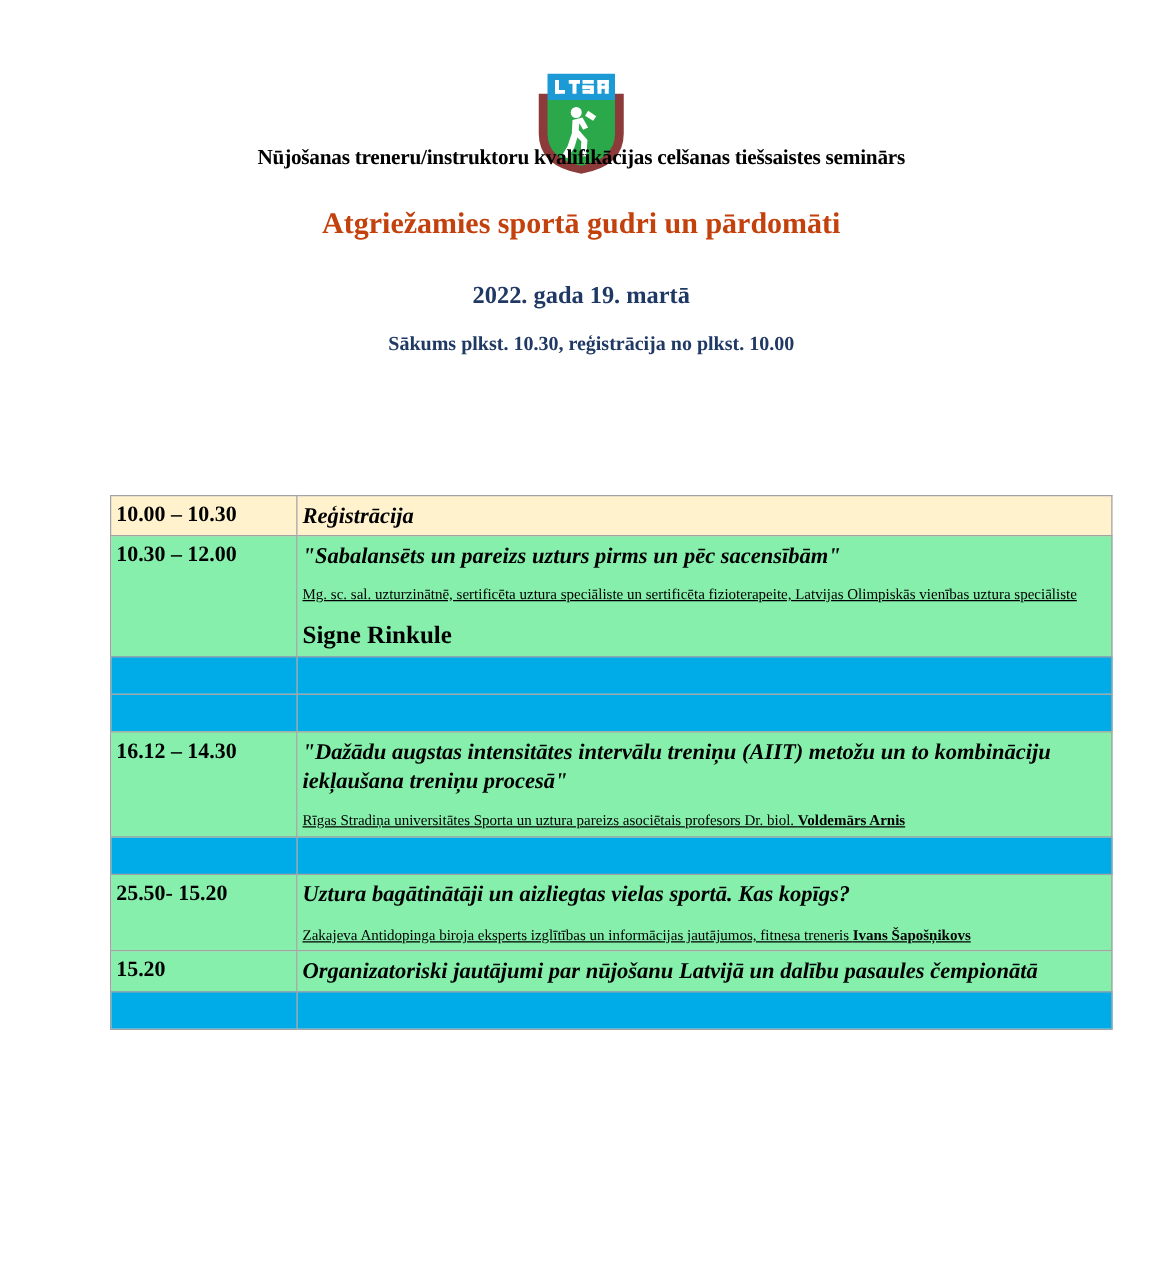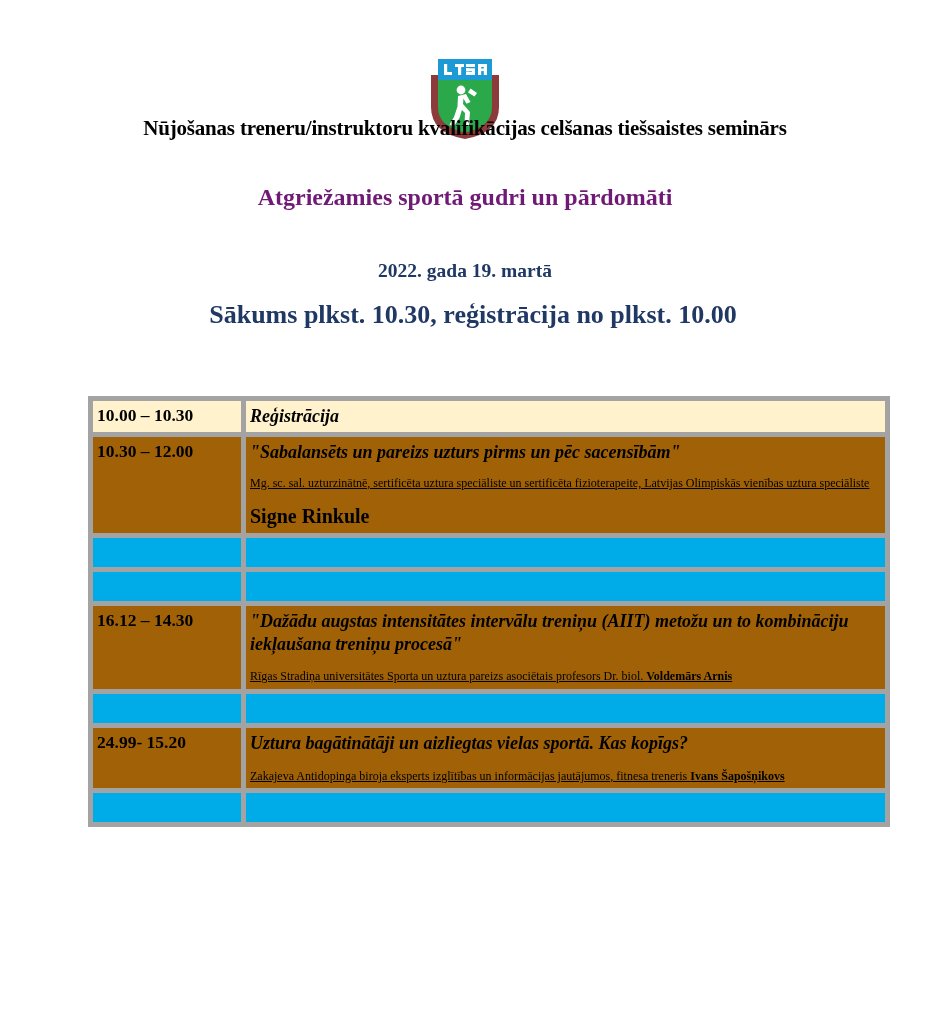--- a/index.html
+++ b/index.html
@@ -25,83 +25,83 @@
     height: 92px;
     box-sizing: border-box;
   }
   .logo-svg { display: block; }
 
   
   .heading-block {
     text-align: center;
   }
   .title-main {
-    font-size: 21px;
+    font-size: 17px;
     font-weight: bold;
     letter-spacing: -0.2px;
     margin-top: 24px;
     line-height: 1.2;
     color: #000000;
   }
   .title-sub {
     font-size: 24px;
     font-weight: bold;
-    margin-top: 42px;
-    line-height: 1.2;
-    color: #701a75;
+    margin-top: 29px;
+    line-height: 1.2;
+    color: #c2410c;
   }
   .date-line {
     font-size: 19.5px;
     font-weight: bold;
-    margin-top: 47px;
+    margin-top: 31px;
     color: #1f3864;
     line-height: 1.2;
   }
   .time-line {
-    font-size: 26px;
+    font-size: 16px;
     font-weight: bold;
     margin-top: 17px;
     color: #1f3864;
     line-height: 1.2;
     padding-left: 16px;
   }
 
   
   .table-wrap {
     position: absolute;
     left: 88px;
     top: 396px;
     width: 802px;
   }
   table.schedule {
     border-collapse: collapse;
     width: 802px;
     table-layout: fixed;
   }
   table.schedule td {
-    border: 5px solid #a3a3a3;
+    border: 1px solid #a3a3a3;
     vertical-align: top;
     padding: 4px;
   }
   td.time-cell {
     width: 140px;
     padding: 5px 0 6px 7px;
     font-size: 17.5px;
     font-weight: bold;
     white-space: nowrap;
     line-height: 1.25;
   }
   td.desc-cell {
     padding: 5px 8px 7px 10px;
   }
   .row-cream td {
     background: #fff2cc;
   }
   .row-white td {
-    background: #a16207;
+    background: #86efac;
   }
   .sep-row td {
     background: #00ace8;
     height: 21px;
     padding: 0;
   }
   .sep-row td.sep-left {
     width: 140px;
   }
 
@@ -202,24 +202,30 @@
           <td class="desc-cell">
             <p class="d-title">"Dažādu augstas intensitātes intervālu treniņu (AIIT) metožu un to kombināciju iekļaušana treniņu procesā"</p>
             <p class="d-body tight"><span>Rīgas Stradiņa universitātes Sporta un uztura pareizs asociētais profesors Dr. biol. </span><b>Voldemārs Arnis</b></p>
           </td>
         </tr>
         <tr class="sep-row">
           <td class="sep-left"></td>
           <td></td>
         </tr>
         <tr class="row-white">
-          <td class="time-cell">24.99- 15.20</td>
+          <td class="time-cell">25.50- 15.20</td>
           <td class="desc-cell">
             <p class="d-title">Uztura bagātinātāji un aizliegtas vielas sportā. Kas kopīgs?</p>
             <p class="d-body tight"><span>Zakajeva Antidopinga biroja  eksperts izglītības un informācijas jautājumos, fitnesa treneris </span><b>Ivans Šapošņikovs</b></p>
+          </td>
+        </tr>
+        <tr class="row-white">
+          <td class="time-cell">15.20</td>
+          <td class="desc-cell">
+            <p class="d-title">Organizatoriski jautājumi par nūjošanu Latvijā un dalību pasaules čempionātā</p>
           </td>
         </tr>
         <tr class="sep-row">
           <td class="sep-left"></td>
           <td></td>
         </tr>
       </tbody>
   </table>
 </div>
 

